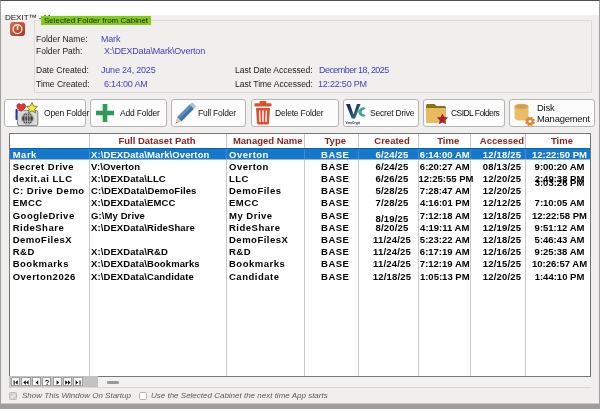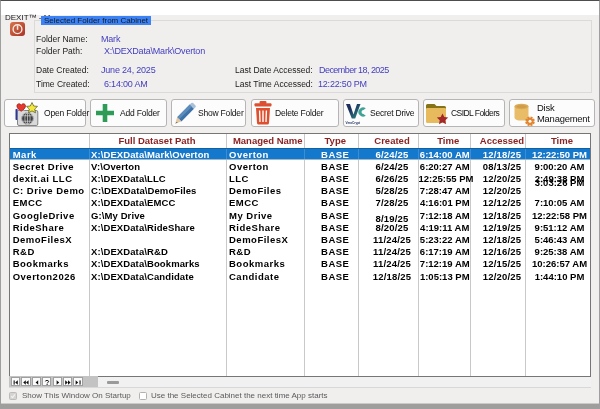--- a/index.html
+++ b/index.html
@@ -1,39 +1,39 @@
 <!DOCTYPE html>
 <html><head><meta charset="utf-8"><style>
 *{margin:0;padding:0;box-sizing:border-box}
 html,body{width:600px;height:409px;overflow:hidden}
 body{font-family:"Liberation Sans",sans-serif;position:relative;background:#fff}
 .abs{position:absolute}
 .win{position:absolute;left:0;top:0;width:600px;height:409px;border:1px solid #9f9f9f;border-top-color:#4d4d4d;background:#f1efee}
 .titlebar{position:absolute;left:1px;top:1px;width:598px;height:14px;background:#fff}
 .title{position:absolute;left:5px;top:13px;font-size:8px;color:#1a1a1a}
 .gbox{position:absolute;left:34px;top:20px;width:558px;height:73px;border:1px solid #dcdad8}
-.gcap{position:absolute;left:41px;top:16px;font-size:8px;color:#1a1a1a;background:#3b82f6;padding:0 3px}
+.gcap{position:absolute;left:41px;top:16px;font-size:8px;color:#1a1a1a;background:#84cc16;padding:0 3px}
 .lbl{position:absolute;font-size:8.5px;color:#1a1a1a;white-space:nowrap}
 .val{position:absolute;font-size:9px;color:#4340bf;white-space:nowrap;letter-spacing:-0.2px}
 .btn{position:absolute;top:99px;height:28px;background:#fcfcfc;border:1px solid #b5b5b5;border-radius:3px}
 .btx{position:absolute;top:108px;font-size:8.5px;color:#111;white-space:nowrap;letter-spacing:-0.2px}
 .grid{position:absolute;left:9px;top:133px;width:582px;height:244px;background:#fff;border:1px solid #767676}
 .vline{position:absolute;top:0;bottom:0;width:1px;background:#c9c9c9}
 .hd{position:absolute;top:0;height:14px;font-size:9.5px;font-weight:bold;color:#8b2323;text-align:center;line-height:14px}
 .sel{position:absolute;left:0;top:13.5px;width:580px;height:12px;background:#1478cd;border-top:1px solid #11609f;border-bottom:1px solid #9fb6c6}
 .cell{position:absolute;font-size:9.5px;font-weight:bold;color:#000;white-space:nowrap;line-height:12.2px;height:12.2px;letter-spacing:0.5px}
 .cc{text-align:center;padding-left:9px}
 .selc{color:#fff}
 .navpanel{position:absolute;left:9px;top:376px;width:89px;height:11px;background:#c3c3c3}
 .track{position:absolute;left:98px;top:377px;width:493px;height:10px;background:#f1f1f1}
 .thumb{position:absolute;left:107px;top:381px;width:12px;height:3px;background:#9a9a9a;border-radius:1px}
 .nbtn{position:absolute;top:377px;width:9.2px;height:9px;background:#fbfbfb;border:1px solid #9f9f9f}
 .strip-line{position:absolute;left:9px;top:387px;width:582px;height:1px;background:#d8d8d8}
 .cb{position:absolute;top:392px;width:8px;height:8px;border:1px solid #b3b1b0;background:#fff;border-radius:1.5px}
-.cbtext{position:absolute;font-size:8px;color:#5a5a5a;white-space:nowrap}
+.cbtext{position:absolute;font-size:8px;font-style:italic;color:#5a5a5a;white-space:nowrap}
 .botline{position:absolute;left:1px;top:403px;width:598px;height:1px;background:#cccac8}
 .botedge{position:absolute;left:1px;top:404px;width:598px;height:4px;background:#a09e9c}
 </style></head><body>
 <div class="win"></div>
 <div class="titlebar"></div>
 <div class="title">DEXIT™ - Manager</div>
 
 <div class="gbox"></div>
 <div class="gcap">Selected Folder from Cabinet</div>
 
@@ -129,21 +129,21 @@
 <line x1="17.0" y1="19.3" x2="12.55" y2="17.46" stroke="#e2852e" stroke-width="2.2"></line>
 <line x1="17.0" y1="19.3" x2="15.16" y2="14.85" stroke="#e2852e" stroke-width="2.2"></line>
 <line x1="17.0" y1="19.3" x2="18.84" y2="14.85" stroke="#e2852e" stroke-width="2.2"></line>
 <line x1="17.0" y1="19.3" x2="21.45" y2="17.46" stroke="#e2852e" stroke-width="2.2"></line>
 <circle cx="17" cy="19.3" r="3.3" fill="#e2852e"></circle>
 <circle cx="17" cy="19.3" r="1.5" fill="#fdfdfd"></circle>
 </svg>
 
 <div class="btx" style="left:44px">Open Folder</div>
 <div class="btx" style="left:120px">Add Folder</div>
-<div class="btx" style="left:198px">Show Folder</div>
+<div class="btx" style="left:198px">Full Folder</div>
 <div class="btx" style="left:275px">Delete Folder</div>
 <div class="btx" style="left:370px">Secret Drive</div>
 <div class="btx" style="left:451px;letter-spacing:-0.55px">CSIDL Folders</div>
 <div class="btx" style="left:537px;top:102px;line-height:11.2px;font-size:9.4px">Disk<br>Management</div>
 
 <div class="grid">
 <div class="vline" style="left:78.5px"></div>
 <div class="vline" style="left:215.5px"></div>
 <div class="vline" style="left:294px"></div>
 <div class="vline" style="left:347.5px"></div>

